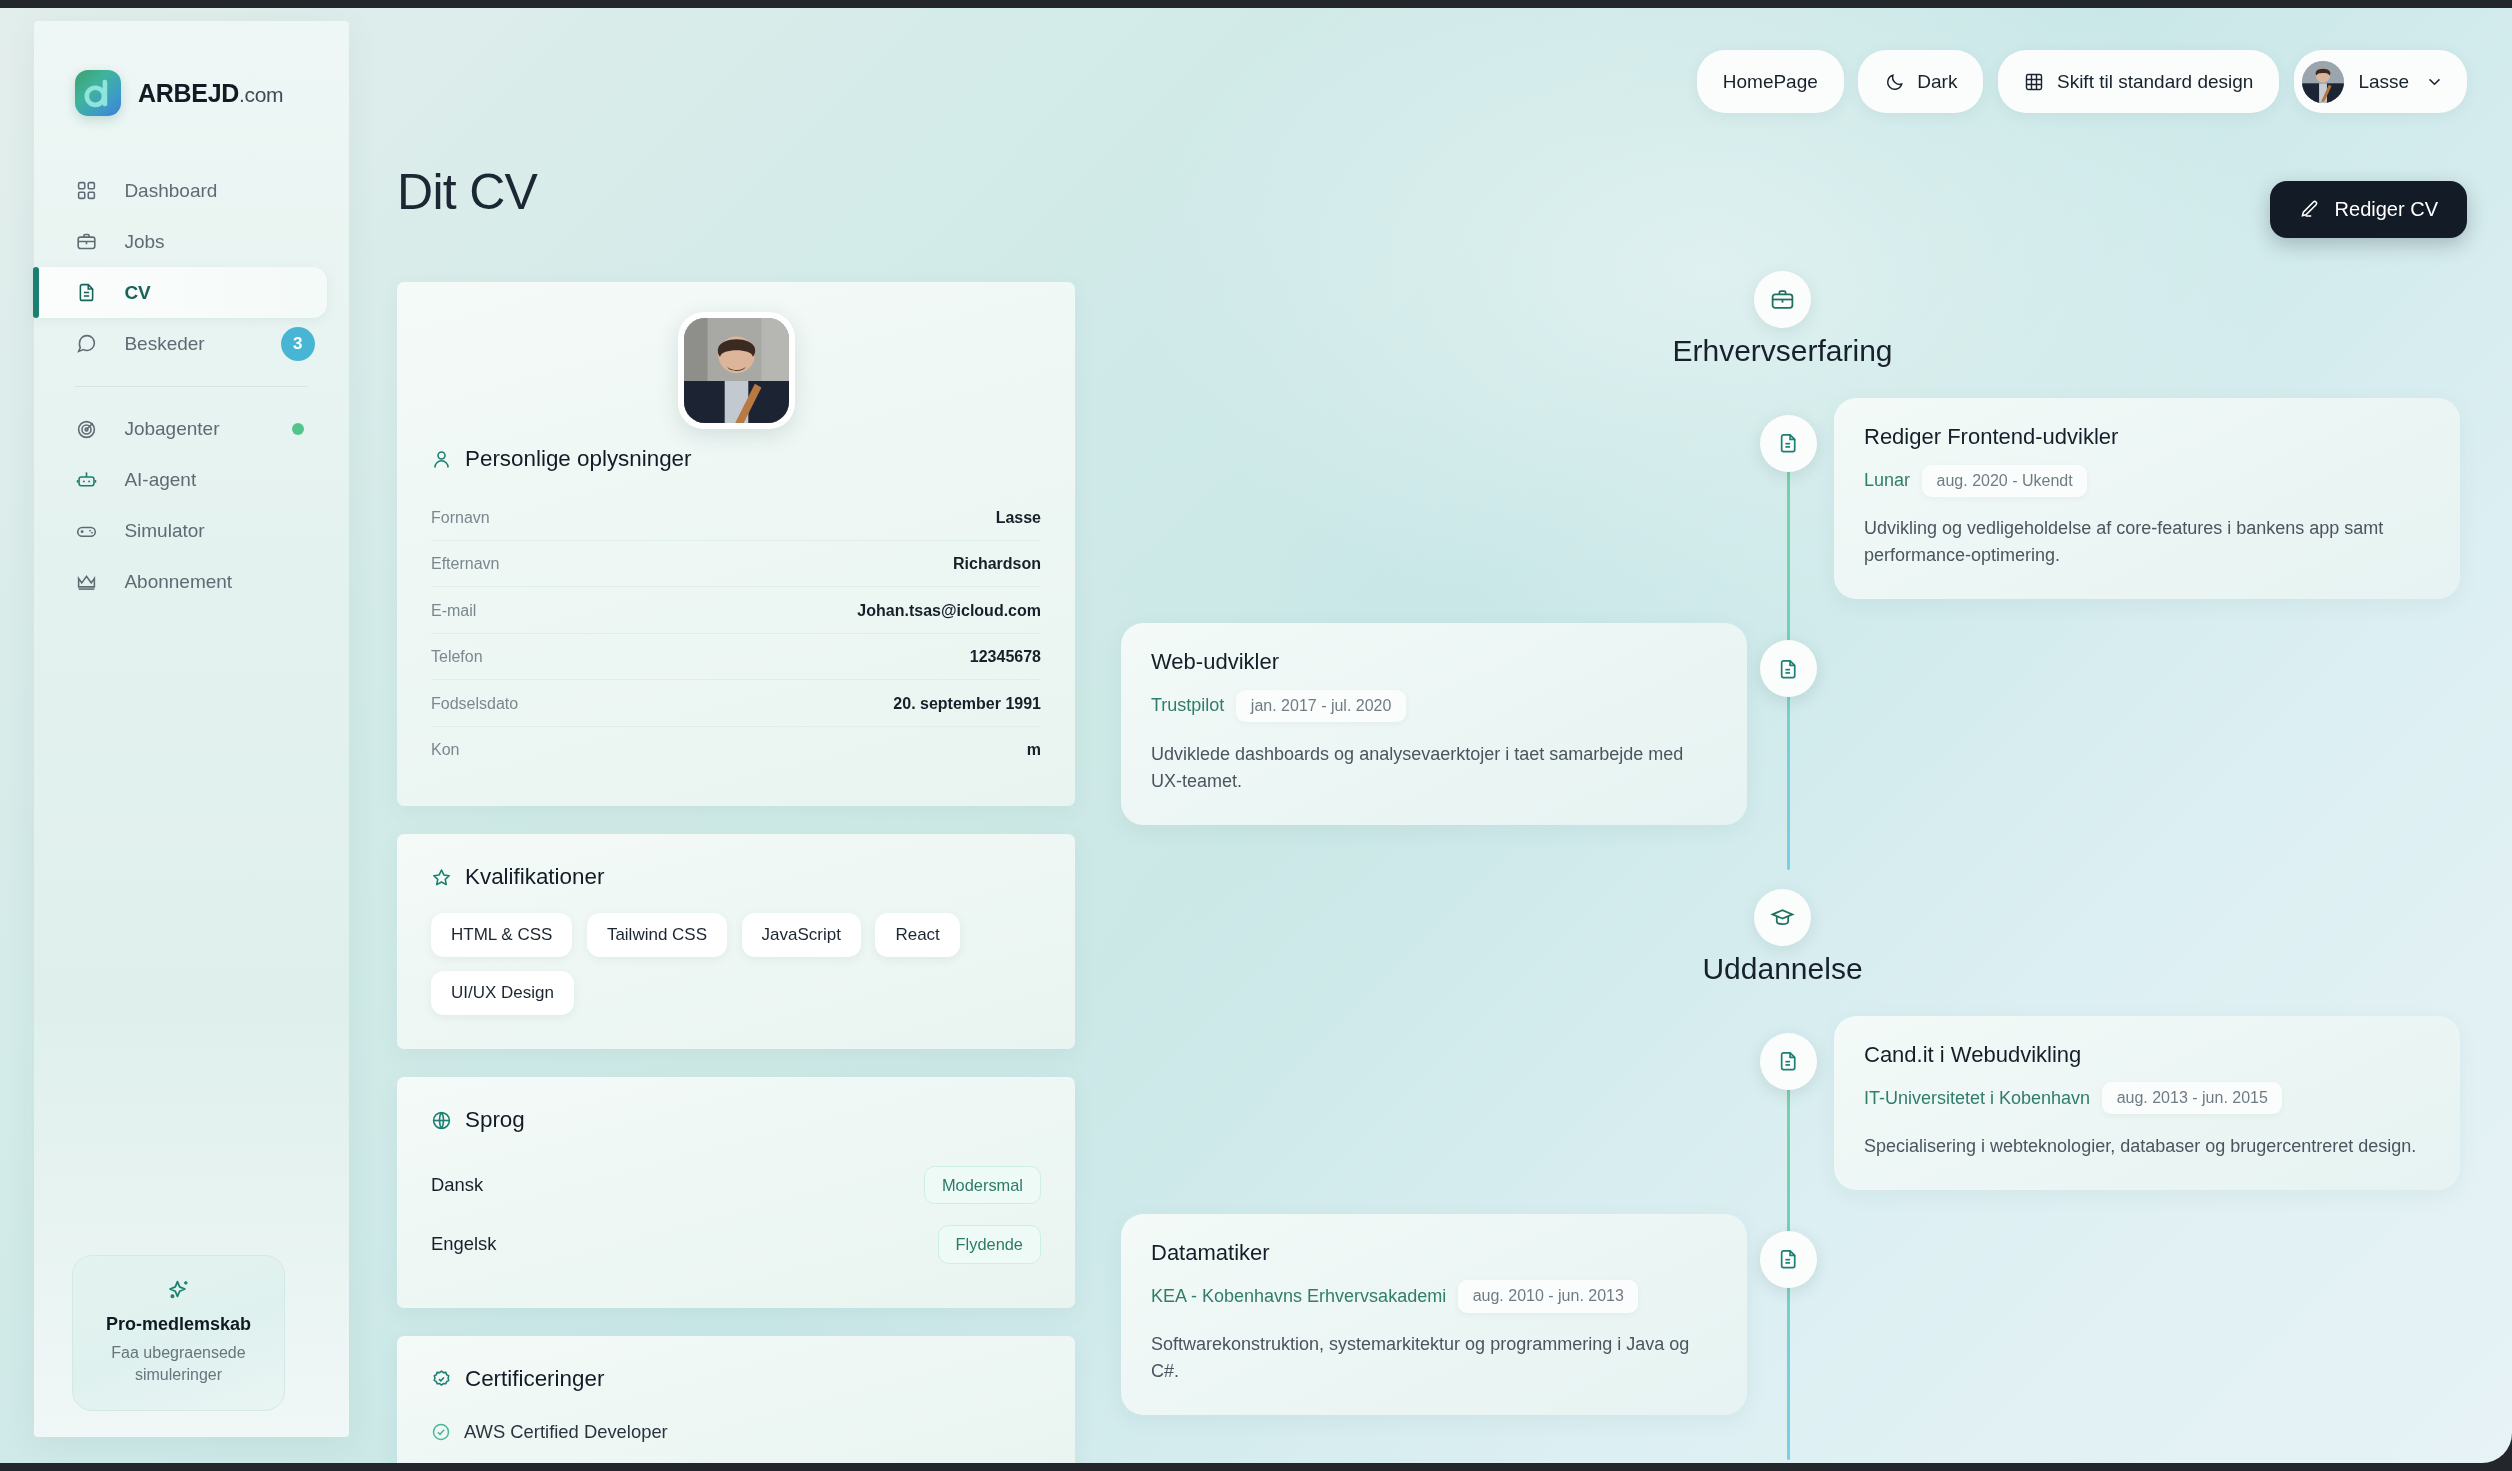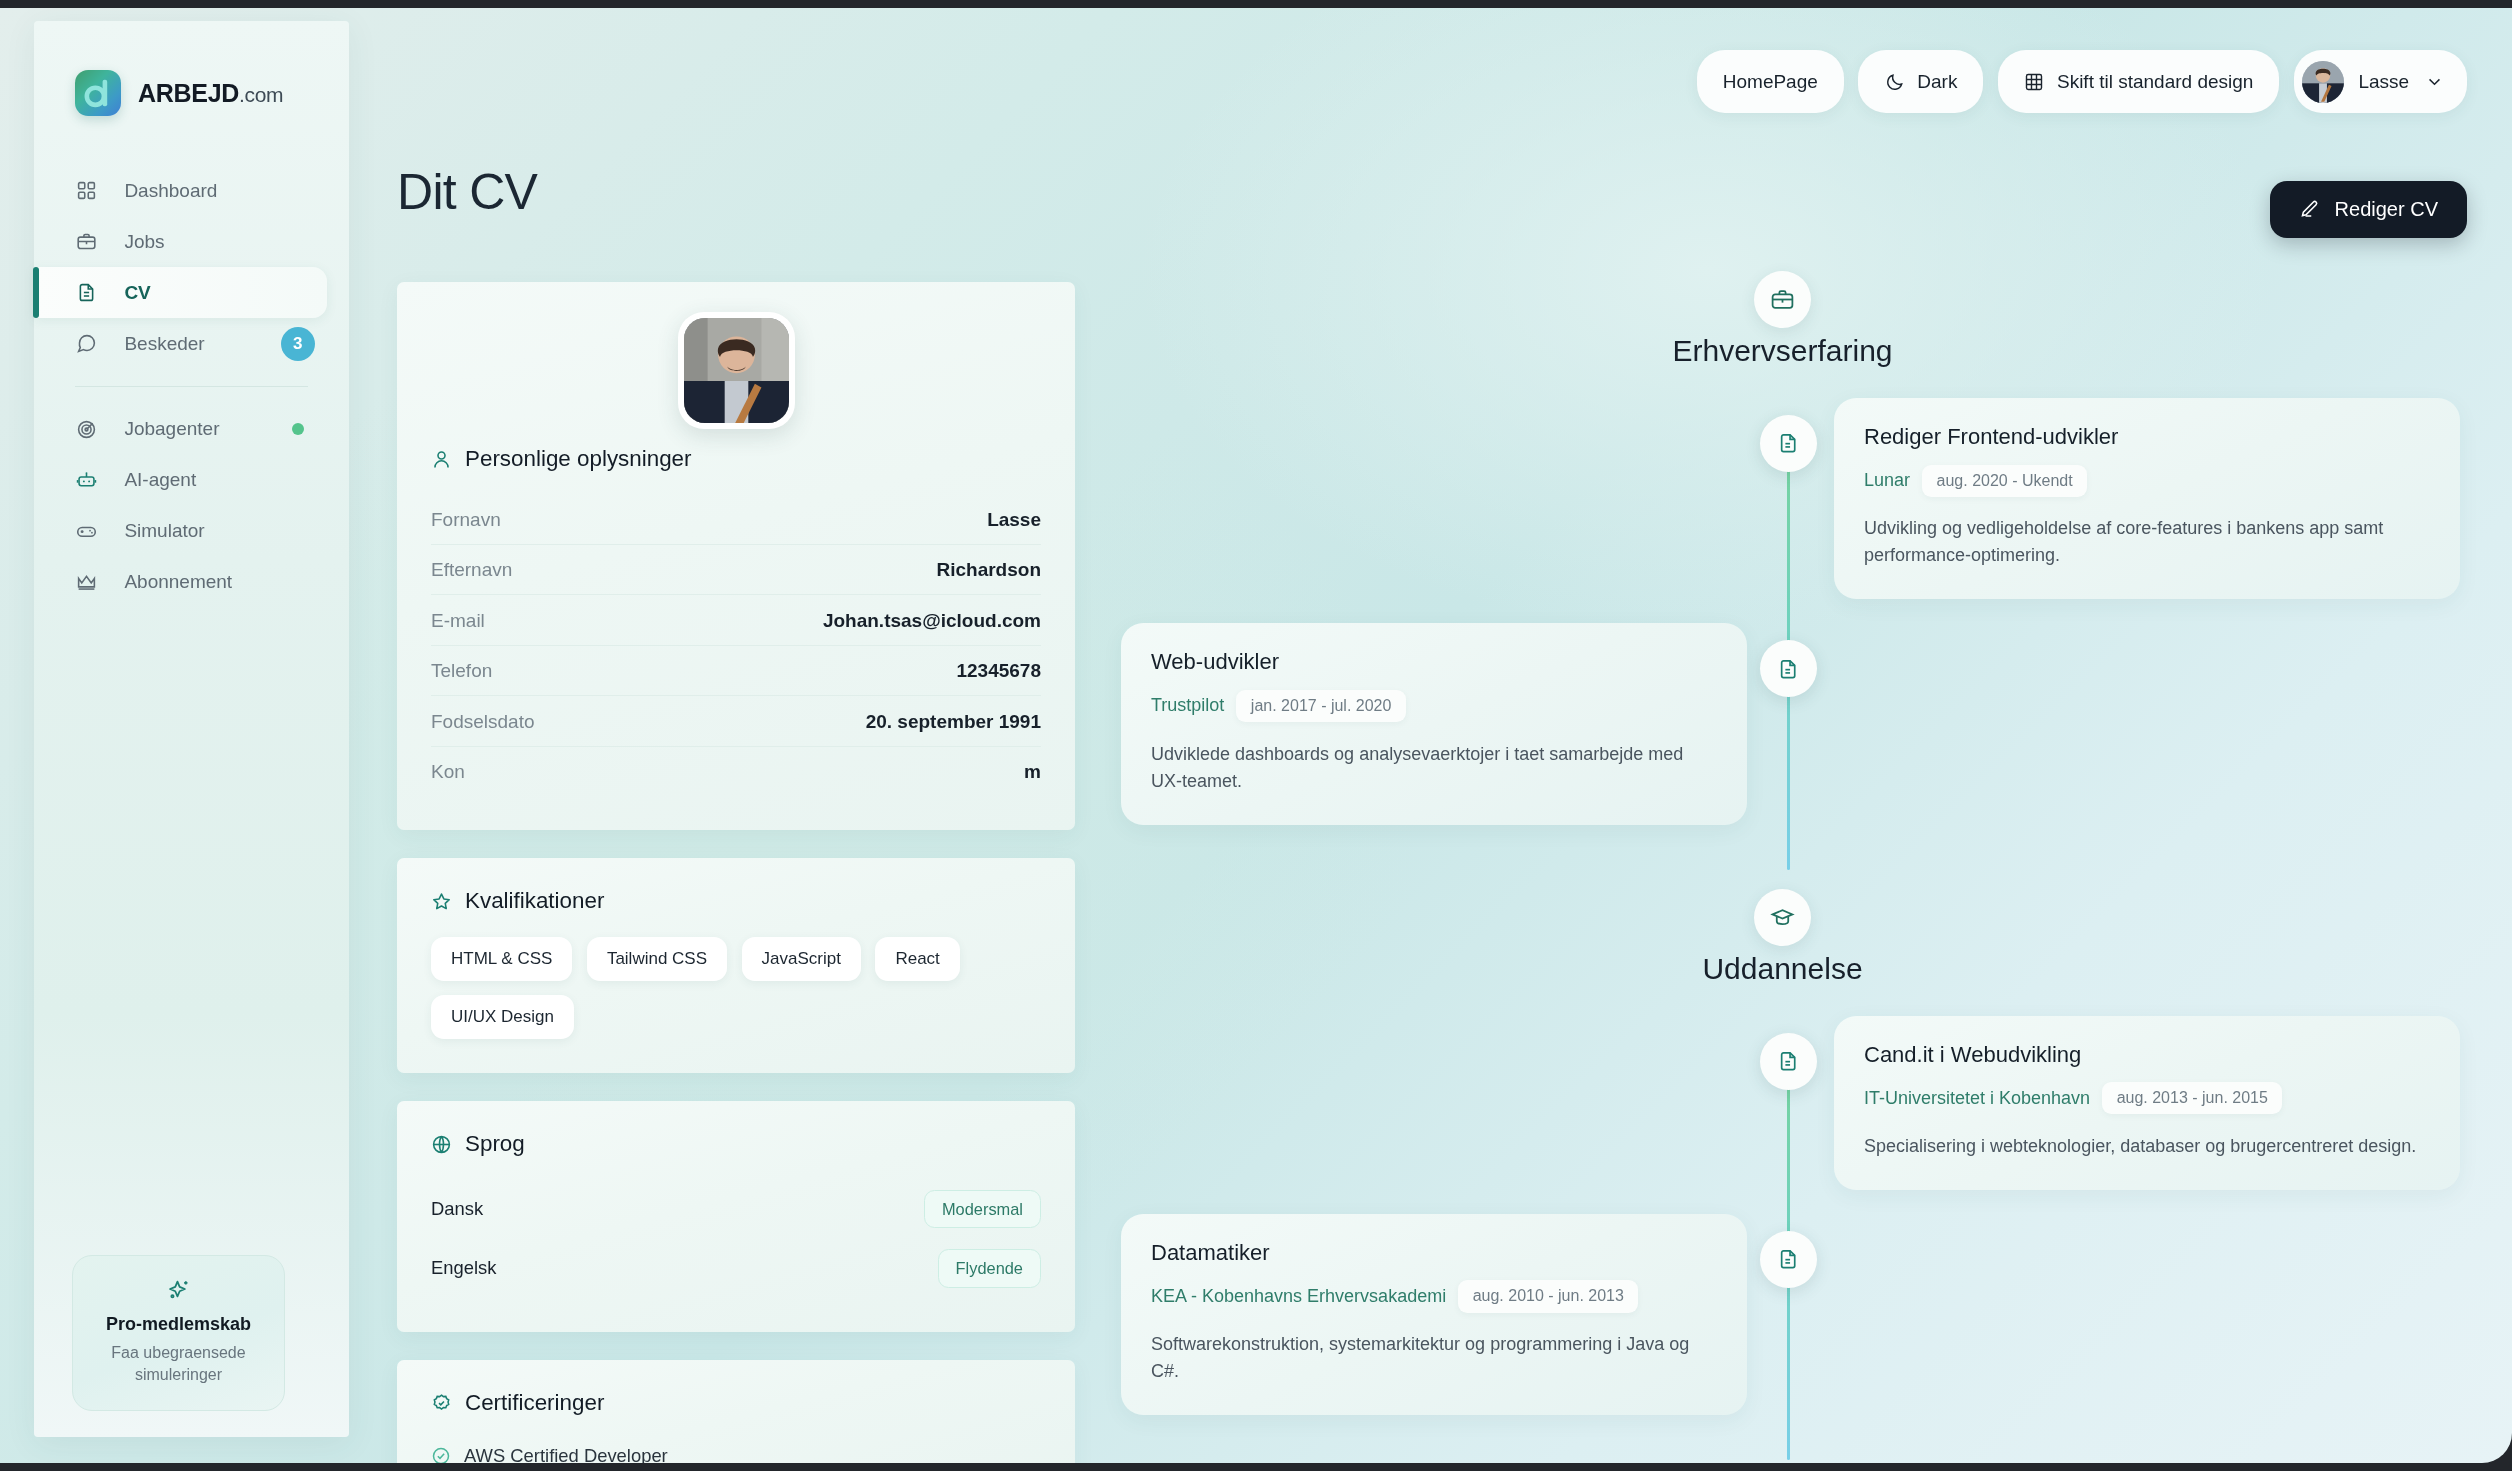--- a/index.html
+++ b/index.html
@@ -160,21 +160,21 @@
   .card-head {
     display: flex; align-items: center; gap: 13px;
     font-size: 22.4px; color: #131c26; margin-bottom: 22.4px;
   }
   .card-head .ico { color: #1b7f72; display:flex; align-items:center; }
 
   .kv-row {
     display: flex; align-items: center; justify-content: space-between;
     padding: 14.5px 0 13px;
     border-bottom: 0.7px solid #e0eeea;
-    font-size: 19px;
+    font-size: 16px;
   }
   .kv-row:last-child { border-bottom: none; }
   .kv-row .k { color: #7b878f; }
   .kv-row .v { color: #17202a; font-weight: 700; }
 
   .chips { display: flex; flex-wrap: wrap; gap: 14.5px; }
   .chip {
     padding: 12px 20px; border-radius: 13px; background: #fff;
     font-size: 17px; color: #1c2630;
     box-shadow: 0 2.6px 9.2px rgba(40,80,80,.07);

